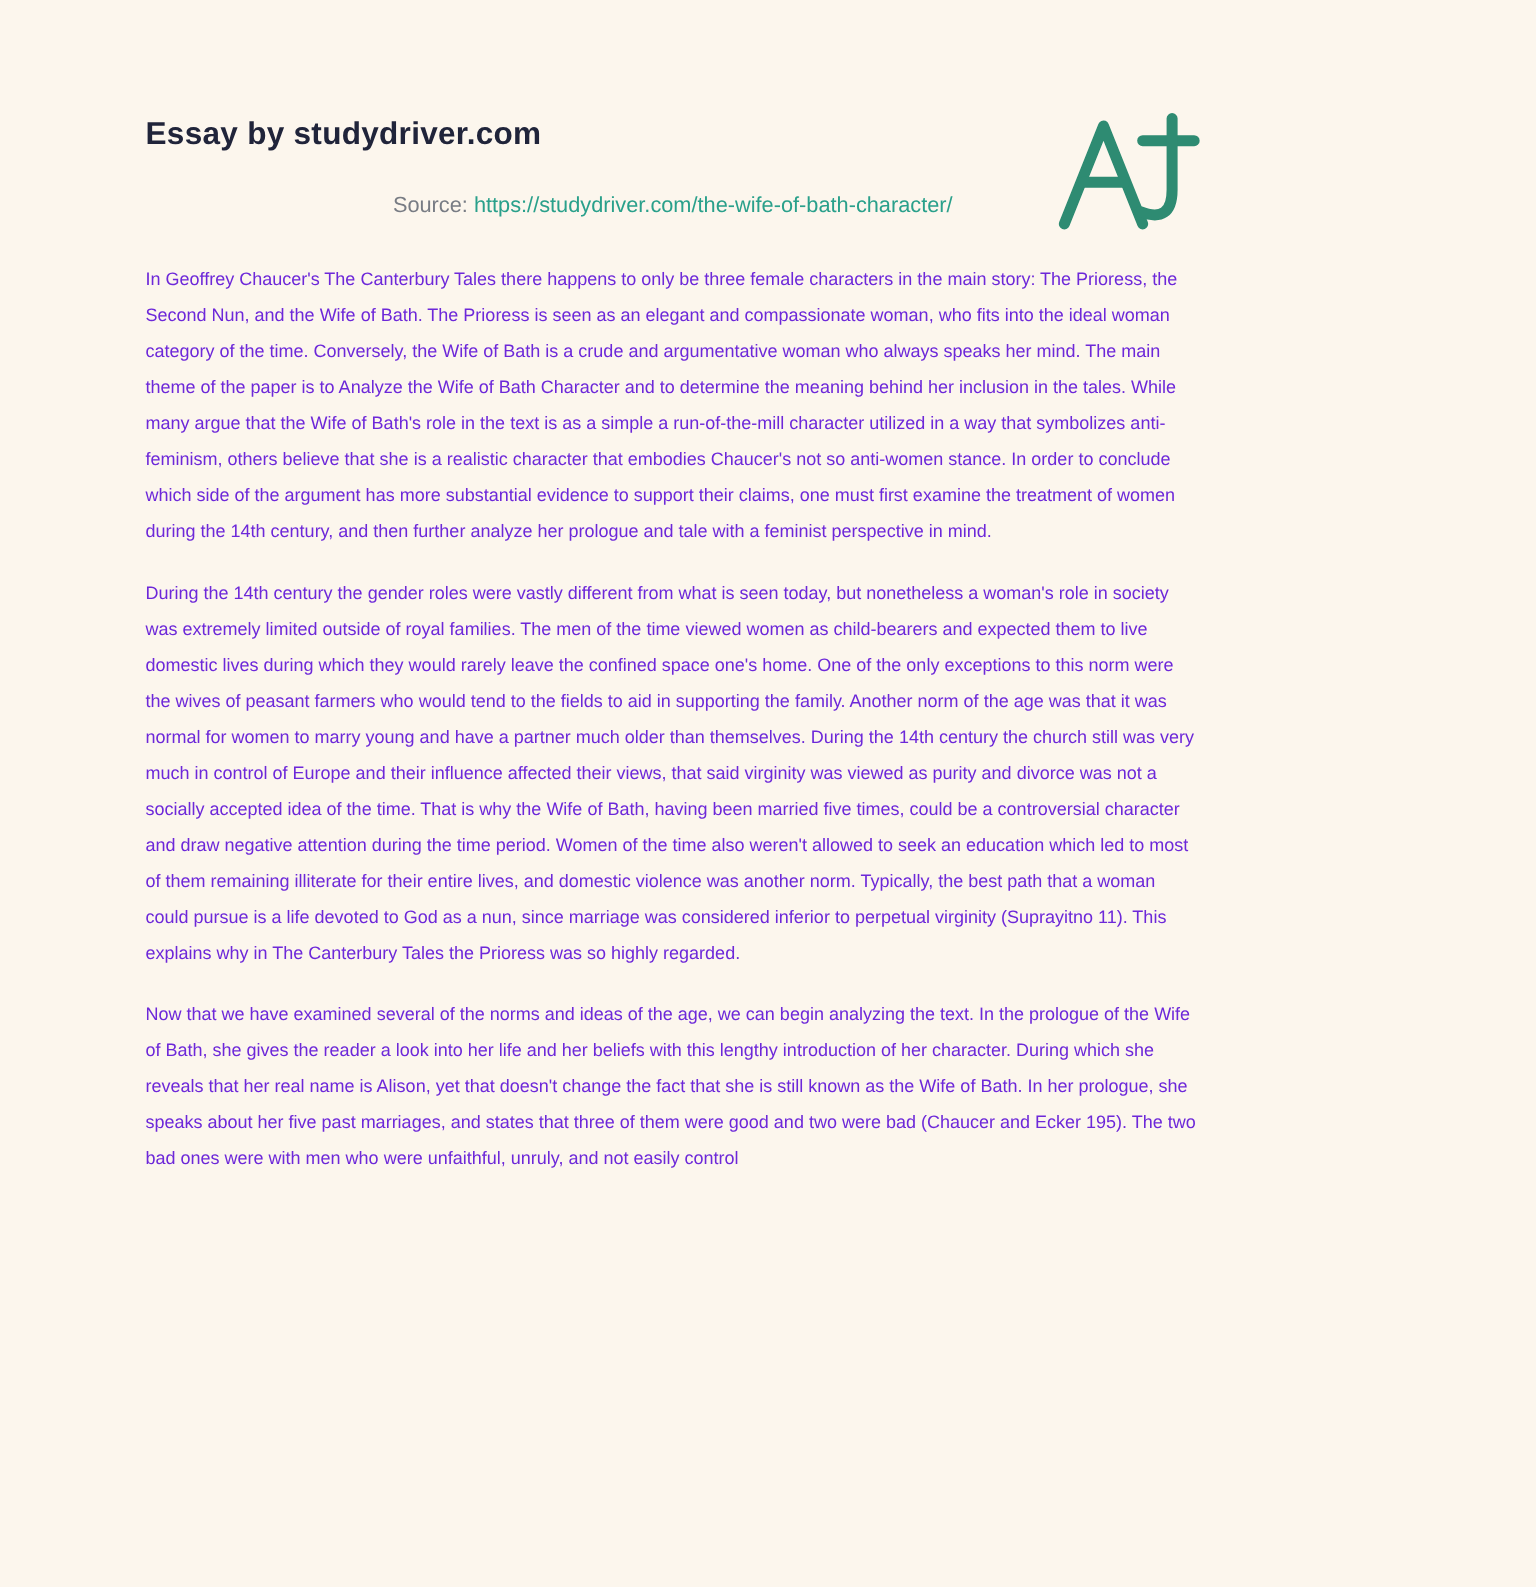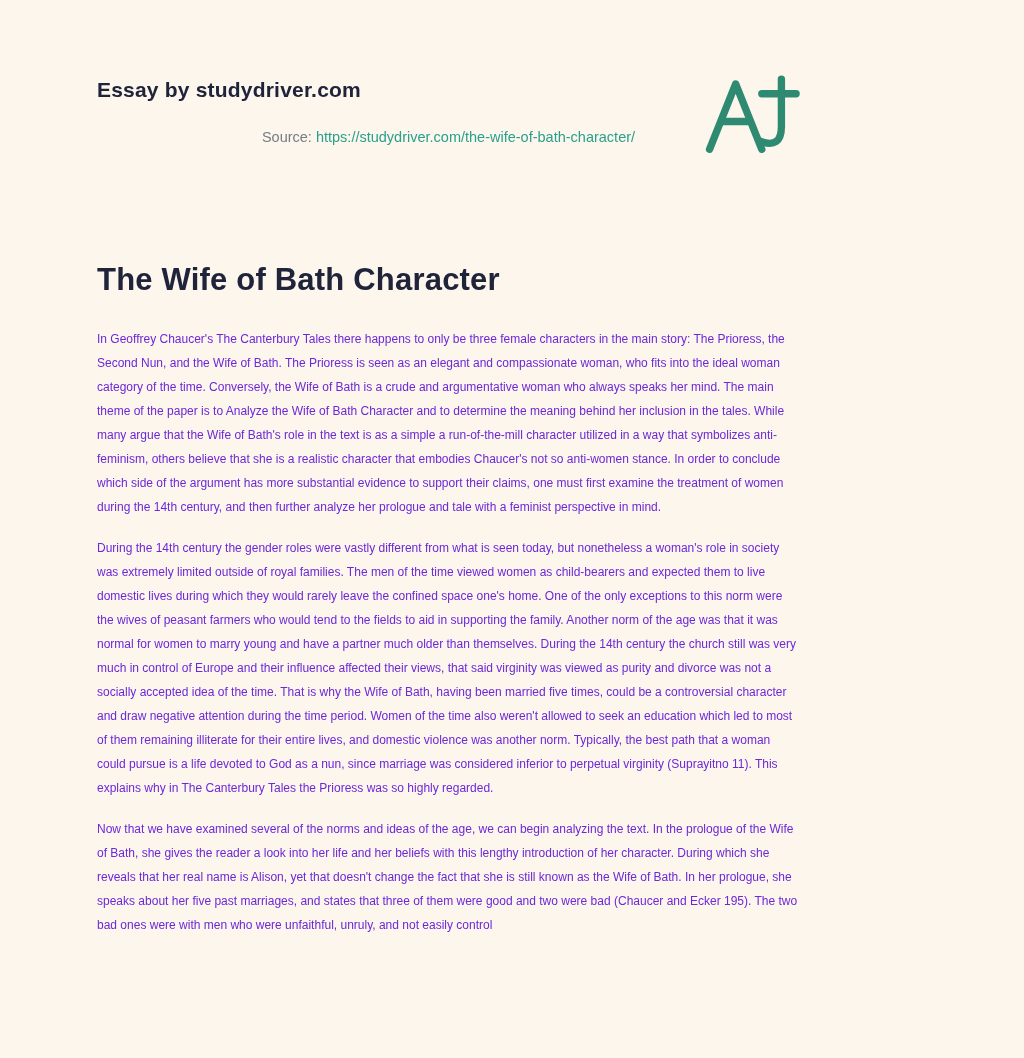--- a/index.html
+++ b/index.html
@@ -74,21 +74,20 @@
           <path d="M23 58 L57 58"></path>
 
           <path d="M72 24 L114 24"></path>
           <path d="M96 6 L96 64 Q96 92 70 82"></path>
         </g>
       </svg>
     </div>
   </header>
 
   <main>
-    <h1 class="title">The Wife of Bath Character</h1>
 
     <div class="content">
       <p>In Geoffrey Chaucer's The Canterbury Tales there happens to only be three female characters in the main story: The Prioress, the Second Nun, and the Wife of Bath. The Prioress is seen as an elegant and compassionate woman, who fits into the ideal woman category of the time. Conversely, the Wife of Bath is a crude and argumentative woman who always speaks her mind. The main theme of the paper is to Analyze the Wife of Bath Character and to determine the meaning behind her inclusion in the tales. While many argue that the Wife of Bath's role in the text is as a simple a run-of-the-mill character utilized in a way that symbolizes anti-feminism, others believe that she is a realistic character that embodies Chaucer's not so anti-women stance. In order to conclude which side of the argument has more substantial evidence to support their claims, one must first examine the treatment of women during the 14th century, and then further analyze her prologue and tale with a feminist perspective in mind.</p>
       <p>During the 14th century the gender roles were vastly different from what is seen today, but nonetheless a woman's role in society was extremely limited outside of royal families. The men of the time viewed women as child-bearers and expected them to live domestic lives during which they would rarely leave the confined space one's home. One of the only exceptions to this norm were the wives of peasant farmers who would tend to the fields to aid in supporting the family. Another norm of the age was that it was normal for women to marry young and have a partner much older than themselves. During the 14th century the church still was very much in control of Europe and their influence affected their views, that said virginity was viewed as purity and divorce was not a socially accepted idea of the time. That is why the Wife of Bath, having been married five times, could be a controversial character and draw negative attention during the time period. Women of the time also weren't allowed to seek an education which led to most of them remaining illiterate for their entire lives, and domestic violence was another norm. Typically, the best path that a woman could pursue is a life devoted to God as a nun, since marriage was considered inferior to perpetual virginity (Suprayitno 11). This explains why in The Canterbury Tales the Prioress was so highly regarded.</p>
       <p>Now that we have examined several of the norms and ideas of the age, we can begin analyzing the text. In the prologue of the Wife of Bath, she gives the reader a look into her life and her beliefs with this lengthy introduction of her character. During which she reveals that her real name is Alison, yet that doesn't change the fact that she is still known as the Wife of Bath. In her prologue, she speaks about her five past marriages, and states that three of them were good and two were bad (Chaucer and Ecker 195). The two bad ones were with men who were unfaithful, unruly, and not easily control</p>
     </div>
   </main>
 
 </div>
 

